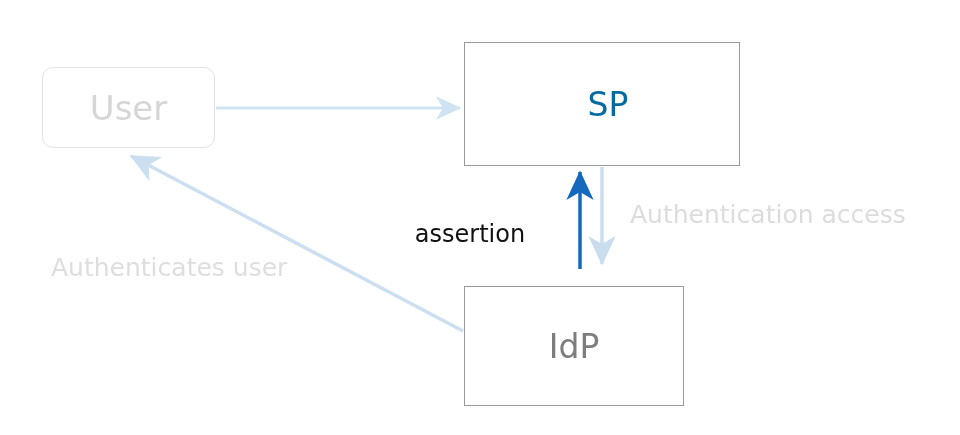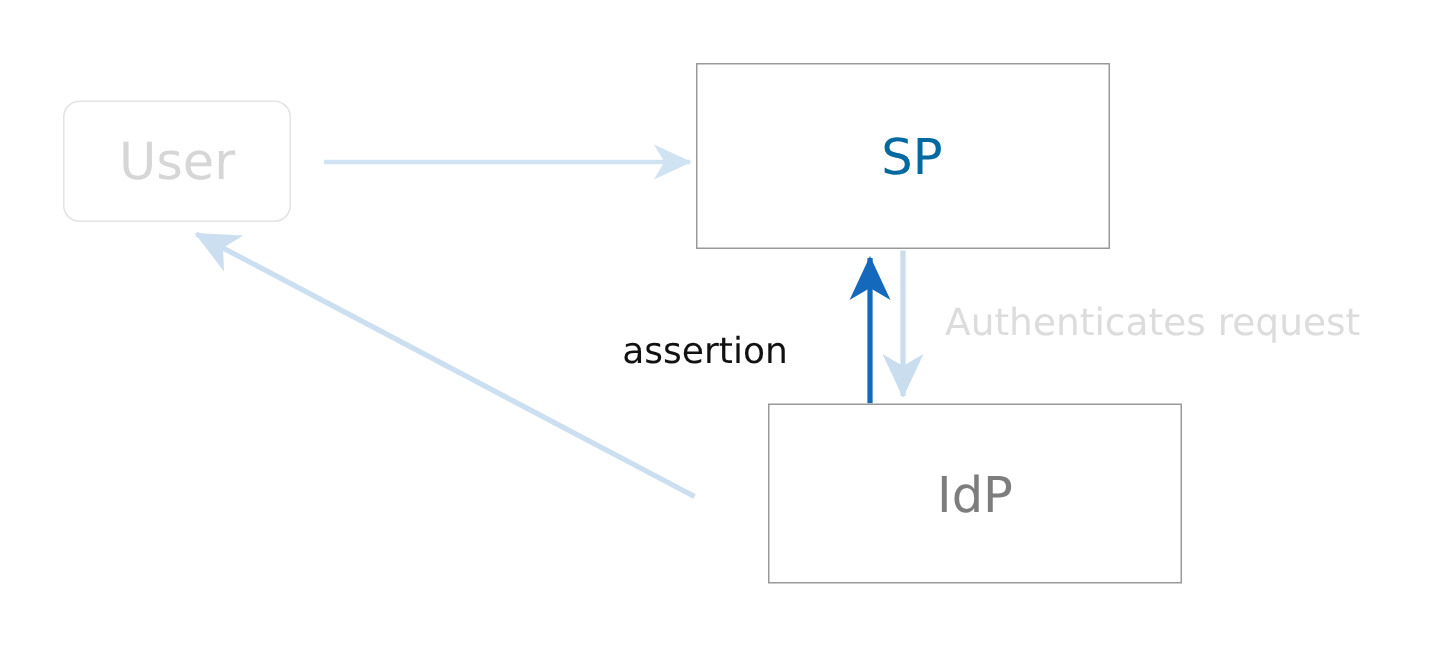--- a/index.html
+++ b/index.html
@@ -35,21 +35,21 @@
     background: #ffffff;
   }
   .node-label {
     line-height: 1;
     white-space: nowrap;
   }
 
   .node-user {
     left: 42px;
     top: 67px;
-    width: 152px;
+    width: 173px;
     height: 81px;
     border: 1.5px solid #e3e3e3;
     border-radius: 11px;
   }
   .node-user .node-label {
     font-size: 34px;
     color: #d6d6d6;
   }
 
   .node-sp {
@@ -60,25 +60,24 @@
     border: 1.5px solid #9a9a9a;
   }
   .node-sp .node-label {
     font-size: 33px;
     color: #0369a1;
     margin-left: 12px;
   }
 
   .node-idp {
     left: 464px;
-    top: 269px;
-    width: 276px;
+    top: 286px;
+    width: 220px;
     height: 120px;
     border: 1.5px solid #9a9a9a;
-    margin-left: 48px;
   }
   .node-idp .node-label {
     font-size: 33px;
     color: #7d7d7d;
   }
 
   
   .edge-label {
     position: absolute;
     white-space: nowrap;
@@ -148,21 +147,22 @@
 
   <div class="node node-sp">
     <span class="node-label">SP</span>
   </div>
 
   <div class="node node-idp">
     <span class="node-label">IdP</span>
   </div>
 
 
-  <div class="edge-label label-auth-request">Authenticates request</div>
+  <div class="edge-label label-auth-request">Authentication access</div>
 
   <div class="edge-label label-auth-assertion">
     <br>
     <span>assertion</span>
   </div>
 
+  <div class="edge-label label-authenticates-user">Authenticates user</div>
 
 </div>
 
 </body></html>

